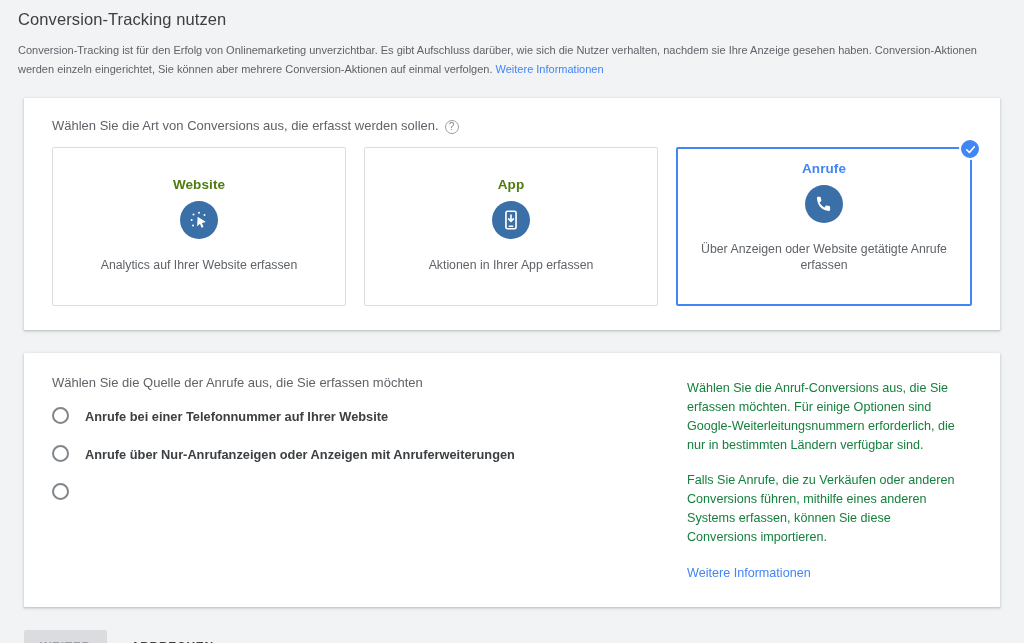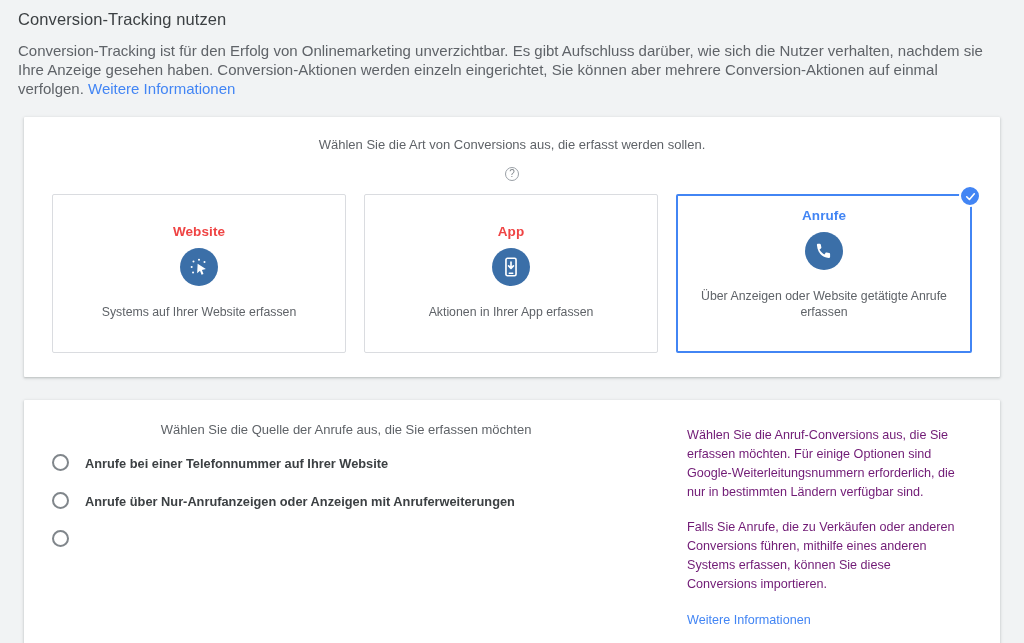--- a/index.html
+++ b/index.html
@@ -21,21 +21,21 @@
   
   .header { padding: 10px 18px 0 18px; }
   .page-title {
     font-size: 16.5px;
     color: #3c4043;
     font-weight: 400;
     margin: 0 0 12px 0;
     letter-spacing: .1px;
   }
   .page-desc {
-    font-size: 15px;
+    font-size: 11px;
     line-height: 19px;
     color: #5f6368;
     max-width: 990px;
     margin: 0;
   }
   .link {
     color: #4285f4;
     text-decoration: none;
     cursor: pointer;
   }
@@ -49,22 +49,21 @@
   }
   #panel-types { margin-top: 19px; padding: 20px 28px 24px 28px; }
   #panel-source { margin-top: 23px; padding: 22px 28px 26px 28px; }
 
   .section-label {
     font-size: 13px;
     color: #5f6368;
     margin: 0 0 14px 0;
     display: flex;
     align-items: center;
-    gap: 14px;
-    flex-direction: column;
+    gap: 6px;
   }
   .help-icon {
     display: inline-flex;
     width: 14px; height: 14px;
     border: 1px solid #9aa0a6;
     border-radius: 50%;
     align-items: center;
     justify-content: center;
     font-size: 10px;
     line-height: 1;
@@ -93,21 +92,21 @@
     padding: 29px 12px 0 12px;
     cursor: pointer;
   }
   .card.selected {
     border: 2px solid #4285f4;
     padding-top: 12px;
   }
   .card-title {
     font-size: 13.5px;
     font-weight: bold;
-    color: #ef4444;
+    color: #4d7c0f;
     margin-bottom: 9px;
     letter-spacing: .1px;
   }
   .card.selected .card-title { color: #4285f4; }
   .card-icon {
     width: 38px; height: 38px;
     border-radius: 50%;
     background: #3b6fa8;
     display: flex;
     align-items: center;
@@ -172,21 +171,21 @@
   .radio-label {
     font-size: 12.8px;
     line-height: 22px;
     color: #3c4043;
     font-weight: bold;
     max-width: 430px;
   }
   .help-p {
     font-size: 12.6px;
     line-height: 19px;
-    color: #701a75;
+    color: #15803d;
     margin: 0 12px 16px 0;
   }
   .help-link {
     font-size: 12.6px;
     color: #4285f4;
     text-decoration: none;
     cursor: pointer;
   }
 
   
@@ -246,21 +245,21 @@
         <div class="card-icon">
           <svg width="22" height="22" viewBox="0 0 24 24" fill="#ffffff" aria-hidden="true">
             <circle cx="6" cy="6" r="1.1"></circle>
             <circle cx="12" cy="4" r="1.1"></circle>
             <circle cx="18" cy="6.5" r="1.1"></circle>
             <circle cx="4" cy="12" r="1.1"></circle>
             <circle cx="5.5" cy="18" r="1.1"></circle>
             <path d="M10.5 8.5 L19.5 14.2 L15.2 15.3 L16.9 19.6 L14.8 20.5 L13.1 16.2 L10 18.7 Z"></path>
           </svg>
         </div>
-        <div class="card-desc">Systems auf Ihrer Website erfassen</div>
+        <div class="card-desc">Analytics auf Ihrer Website erfassen</div>
       </div>
 
       <div class="card">
         <div class="card-title">App</div>
         <div class="card-icon">
           <svg width="22" height="22" viewBox="0 0 24 24" aria-hidden="true">
             <rect x="6.5" y="2.5" width="11" height="19" rx="1.6" fill="none" stroke="#ffffff" stroke-width="1.8"></rect>
             <line x1="10" y1="18.8" x2="14" y2="18.8" stroke="#ffffff" stroke-width="1.4" stroke-linecap="round"></line>
             <path d="M12 6.6 V12.6 M12 13.6 L9.4 10.8 M12 13.6 L14.6 10.8" stroke="#ffffff" stroke-width="1.8" fill="none" stroke-linecap="round" stroke-linejoin="round"></path>
           </svg>

